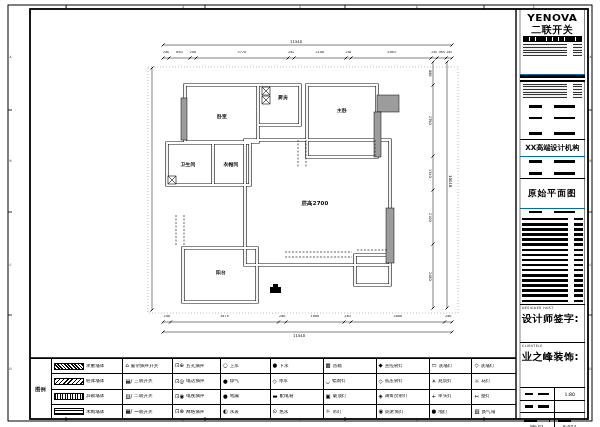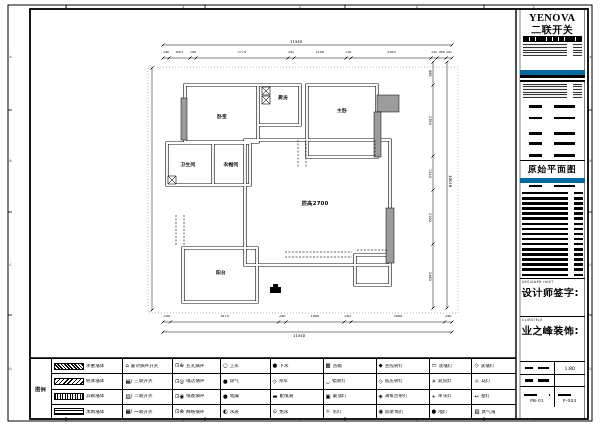--- a/index.html
+++ b/index.html
@@ -18,21 +18,21 @@
   .dimtotal{position:absolute;font-size:3.8px;line-height:1;white-space:nowrap;}
   .marksrow{position:absolute;display:flex;font-size:3px;color:#222;}
   .marksrow .seg{flex:1;text-align:center;overflow:hidden;}
   .markscol{position:absolute;display:flex;flex-direction:column;font-size:3px;color:#222;}
   .markscol .seg{flex:1;display:flex;align-items:center;justify-content:center;overflow:hidden;}
 
   
   #titlecol{position:absolute;left:520px;top:9px;width:64.5px;height:410px;
             display:flex;flex-direction:column;box-sizing:border-box;}
   #titlecol>div{box-sizing:border-box;flex:0 0 auto;overflow:hidden;}
-  .tb-b{border-bottom:5px solid #0369a1;font-family:Liberation Serif, serif;}
+  .tb-b{border-bottom:1px solid #0369a1;}
   .tb-t{border-top:1px solid #000;}
   .logo-main{font-size:10.5px;font-weight:900;text-align:center;letter-spacing:.4px;
              transform:scaleY(.9);line-height:1.1;}
   .logo-sub{font-size:10px;font-weight:900;text-align:center;letter-spacing:.5px;line-height:1.1;}
   .logobar{height:4.5px;background:repeating-linear-gradient(90deg,#000 0 5px,#fff 5px 5.8px);
            border:0.5px solid #000;margin:1px 3px 1px 3px;}
   .smudge{background:repeating-linear-gradient(90deg,transparent 0 44px,#fff 44px 50px),
                      repeating-linear-gradient(0deg,#333 0 1px,#f2f2f2 1px 2.7px);
           margin:1.5px 3px;}
   .dense{background:repeating-linear-gradient(90deg,transparent 0 46px,#fff 46px 52px),
@@ -217,27 +217,30 @@
   <div style="height:18px;">
     <div class="smudge" style="height:14px;"></div>
   </div>
   <div style="height:30px;">
     <div class="barpair" style="margin-top:5px;"></div>
     <div class="barpair" style="margin-top:9px;"></div>
   </div>
   <div style="height:9px;">
     <div class="barpair"></div>
   </div>
+  <div class="tb-org tb-t tb-b" style="height:18px;">
+    <span>XX高端设计机构</span>
+  </div>
   <div style="height:13px;">
     <div class="barpair" style="margin-top:3px;"></div>
   </div>
   <div style="height:8px;">
     <div class="barpair"></div>
   </div>
-  <div class="tb-title tb-t tb-b" style="height:23px;">
+  <div class="tb-title tb-t tb-b" style="height:31px;">
     <span>原始平面图</span>
   </div>
   <div style="height:7px;">
     <div class="barpair" style="margin-top:1.5px;"></div>
   </div>
   <div style="height:88px;">
     <div class="dense" style="height:84px;"></div>
   </div>
   <div class="tb-en tb-t" style="height:6px;">DESIGNER HOST</div>
   <div class="tb-sig" style="height:13px;">设计师签字:</div>

